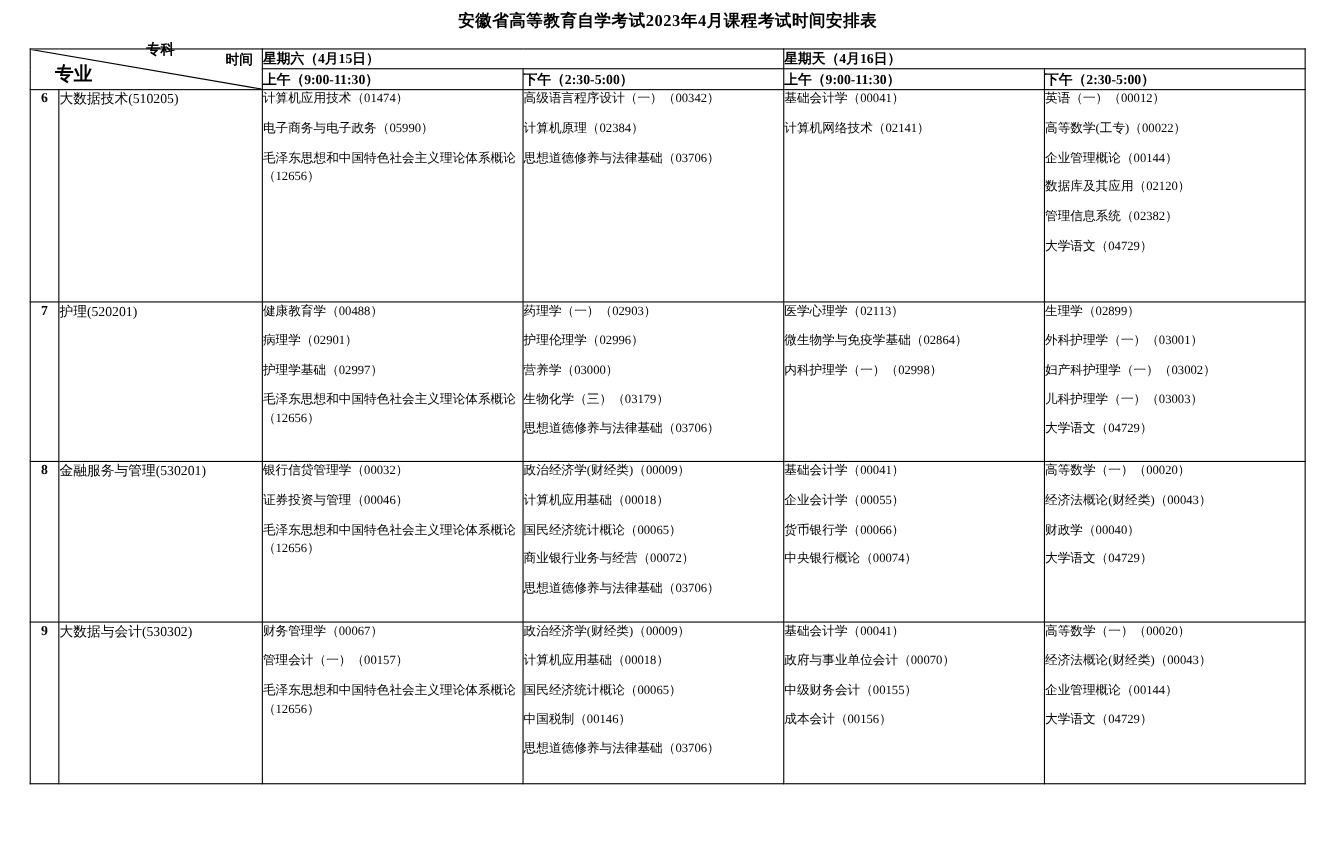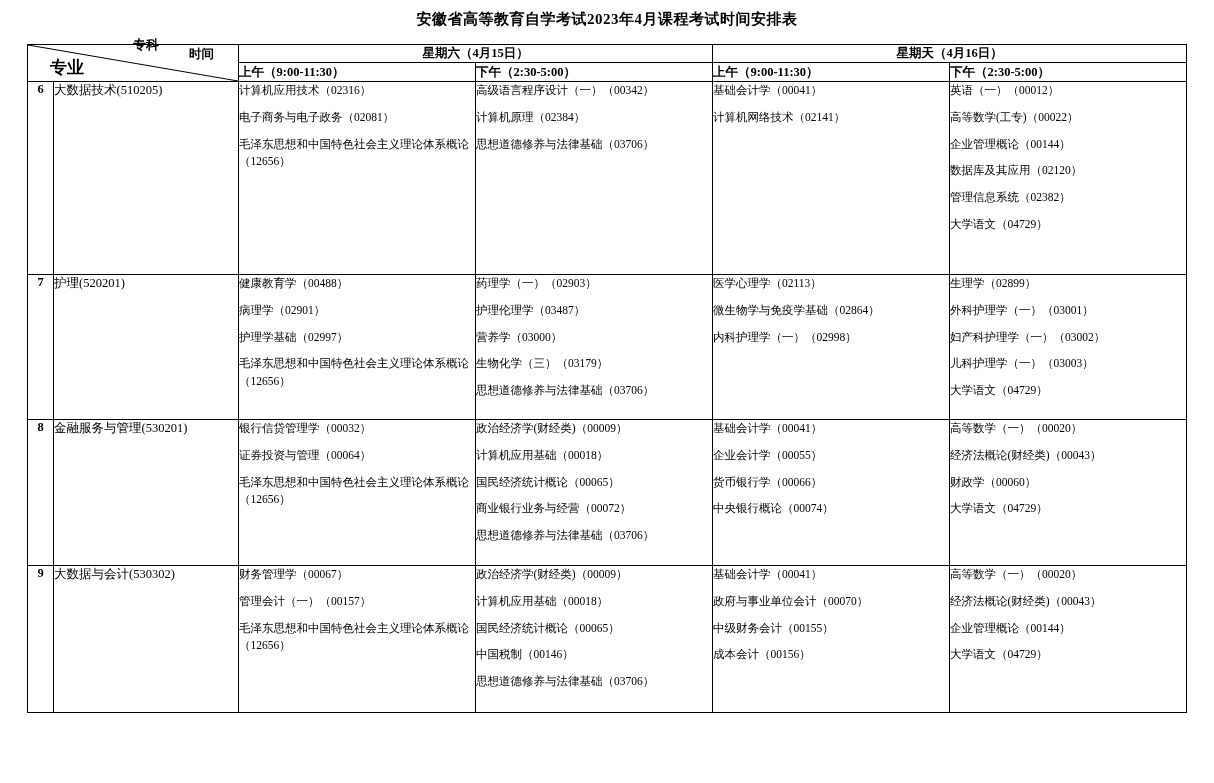--- a/index.html
+++ b/index.html
@@ -43,21 +43,21 @@
     border: 1px solid #000;
     vertical-align: top;
     padding: 0;
   }
   
   col.c-num { width: 26px; }
   col.c-major { width: 185px; }
   col.c-slot { width: 237px; }
 
   .hdr-day {
-    text-align: center;
+    text-align: left;
     font-size: 12.5px;
     font-weight: bold;
     height: 17px;
     line-height: 17px;
     vertical-align: middle;
     margin-left: 32px;
   }
   .hdr-slot {
     text-align: left;
     font-size: 12.5px;
@@ -80,21 +80,21 @@
   .corner .lbl-major {
     position: absolute;
     left: 22px;
     bottom: 2px;
     font-size: 17px;
     font-weight: bold;
     margin-top: 24px;
   }
   .corner .lbl-time {
     position: absolute;
-    right: 24px;
+    right: 8px;
     top: 1px;
     font-size: 12.5px;
     font-weight: bold;
   }
 
   td.num {
     text-align: center;
     font-size: 12.5px;
     font-weight: bold;
     vertical-align: middle;
@@ -151,22 +151,22 @@
       <td class="hdr-slot">下午（2:30-5:00）</td>
       <td class="hdr-slot">上午（9:00-11:30）</td>
       <td class="hdr-slot">下午（2:30-5:00）</td>
     </tr>
   </thead>
   <tbody>
       <tr style="height: 193px;">
         <td class="num">6</td>
         <td class="major">大数据技术(510205)</td>
         <td class="slot">
-          <div class="course">计算机应用技术（02316）</div>
-          <div class="course">电子商务与电子政务（02081）</div>
+          <div class="course">计算机应用技术（01474）</div>
+          <div class="course">电子商务与电子政务（05990）</div>
           <div class="course">毛泽东思想和中国特色社会主义理论体系概论（12656）</div>
         </td>
         <td class="slot">
           <div class="course">高级语言程序设计（一）（00342）</div>
           <div class="course">计算机原理（02384）</div>
           <div class="course">思想道德修养与法律基础（03706）</div>
         </td>
         <td class="slot">
           <div class="course">基础会计学（00041）</div>
           <div class="course">计算机网络技术（02141）</div>
@@ -184,21 +184,21 @@
         <td class="num">7</td>
         <td class="major">护理(520201)</td>
         <td class="slot">
           <div class="course">健康教育学（00488）</div>
           <div class="course">病理学（02901）</div>
           <div class="course">护理学基础（02997）</div>
           <div class="course">毛泽东思想和中国特色社会主义理论体系概论（12656）</div>
         </td>
         <td class="slot">
           <div class="course">药理学（一）（02903）</div>
-          <div class="course">护理伦理学（03487）</div>
+          <div class="course">护理伦理学（02996）</div>
           <div class="course">营养学（03000）</div>
           <div class="course">生物化学（三）（03179）</div>
           <div class="course">思想道德修养与法律基础（03706）</div>
         </td>
         <td class="slot">
           <div class="course">医学心理学（02113）</div>
           <div class="course">微生物学与免疫学基础（02864）</div>
           <div class="course">内科护理学（一）（02998）</div>
         </td>
         <td class="slot">
@@ -207,40 +207,40 @@
           <div class="course">妇产科护理学（一）（03002）</div>
           <div class="course">儿科护理学（一）（03003）</div>
           <div class="course">大学语文（04729）</div>
         </td>
       </tr>
       <tr style="height: 146px;">
         <td class="num">8</td>
         <td class="major">金融服务与管理(530201)</td>
         <td class="slot">
           <div class="course">银行信贷管理学（00032）</div>
-          <div class="course">证券投资与管理（00064）</div>
+          <div class="course">证券投资与管理（00046）</div>
           <div class="course">毛泽东思想和中国特色社会主义理论体系概论（12656）</div>
         </td>
         <td class="slot">
           <div class="course">政治经济学(财经类)（00009）</div>
           <div class="course">计算机应用基础（00018）</div>
           <div class="course">国民经济统计概论（00065）</div>
           <div class="course">商业银行业务与经营（00072）</div>
           <div class="course">思想道德修养与法律基础（03706）</div>
         </td>
         <td class="slot">
           <div class="course">基础会计学（00041）</div>
           <div class="course">企业会计学（00055）</div>
           <div class="course">货币银行学（00066）</div>
           <div class="course">中央银行概论（00074）</div>
         </td>
         <td class="slot">
           <div class="course">高等数学（一）（00020）</div>
           <div class="course">经济法概论(财经类)（00043）</div>
-          <div class="course">财政学（00060）</div>
+          <div class="course">财政学（00040）</div>
           <div class="course">大学语文（04729）</div>
         </td>
       </tr>
       <tr style="height: 147px;">
         <td class="num">9</td>
         <td class="major">大数据与会计(530302)</td>
         <td class="slot">
           <div class="course">财务管理学（00067）</div>
           <div class="course">管理会计（一）（00157）</div>
           <div class="course">毛泽东思想和中国特色社会主义理论体系概论（12656）</div>

